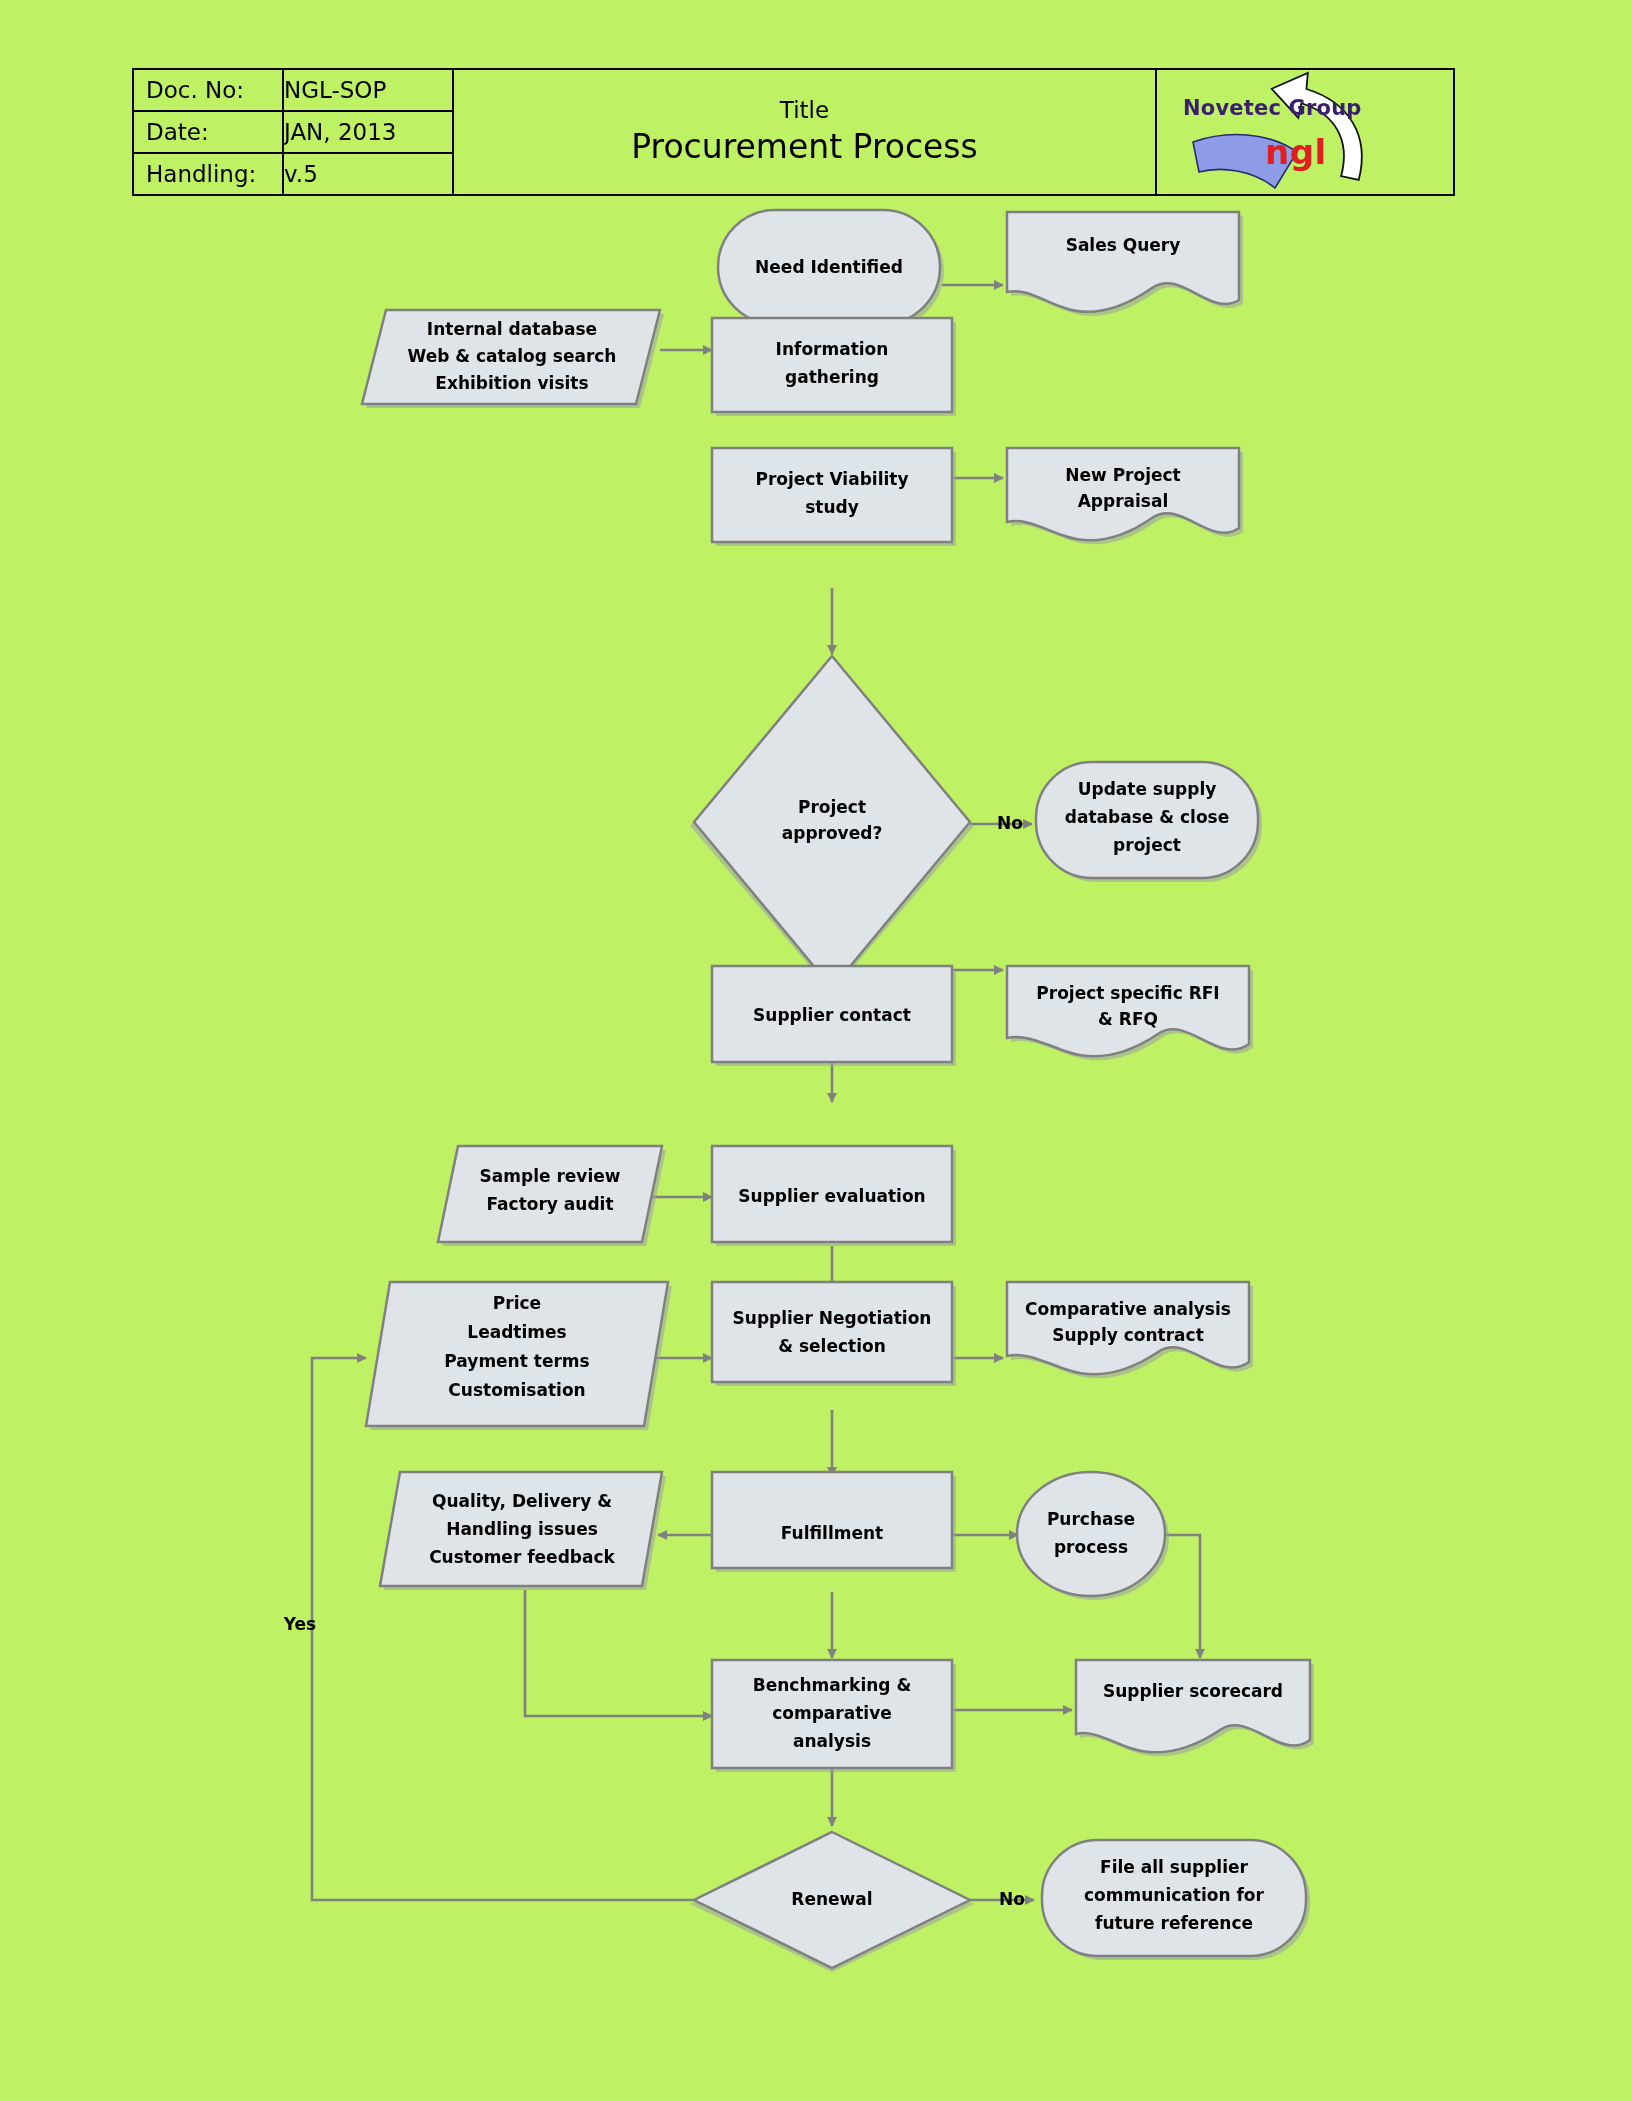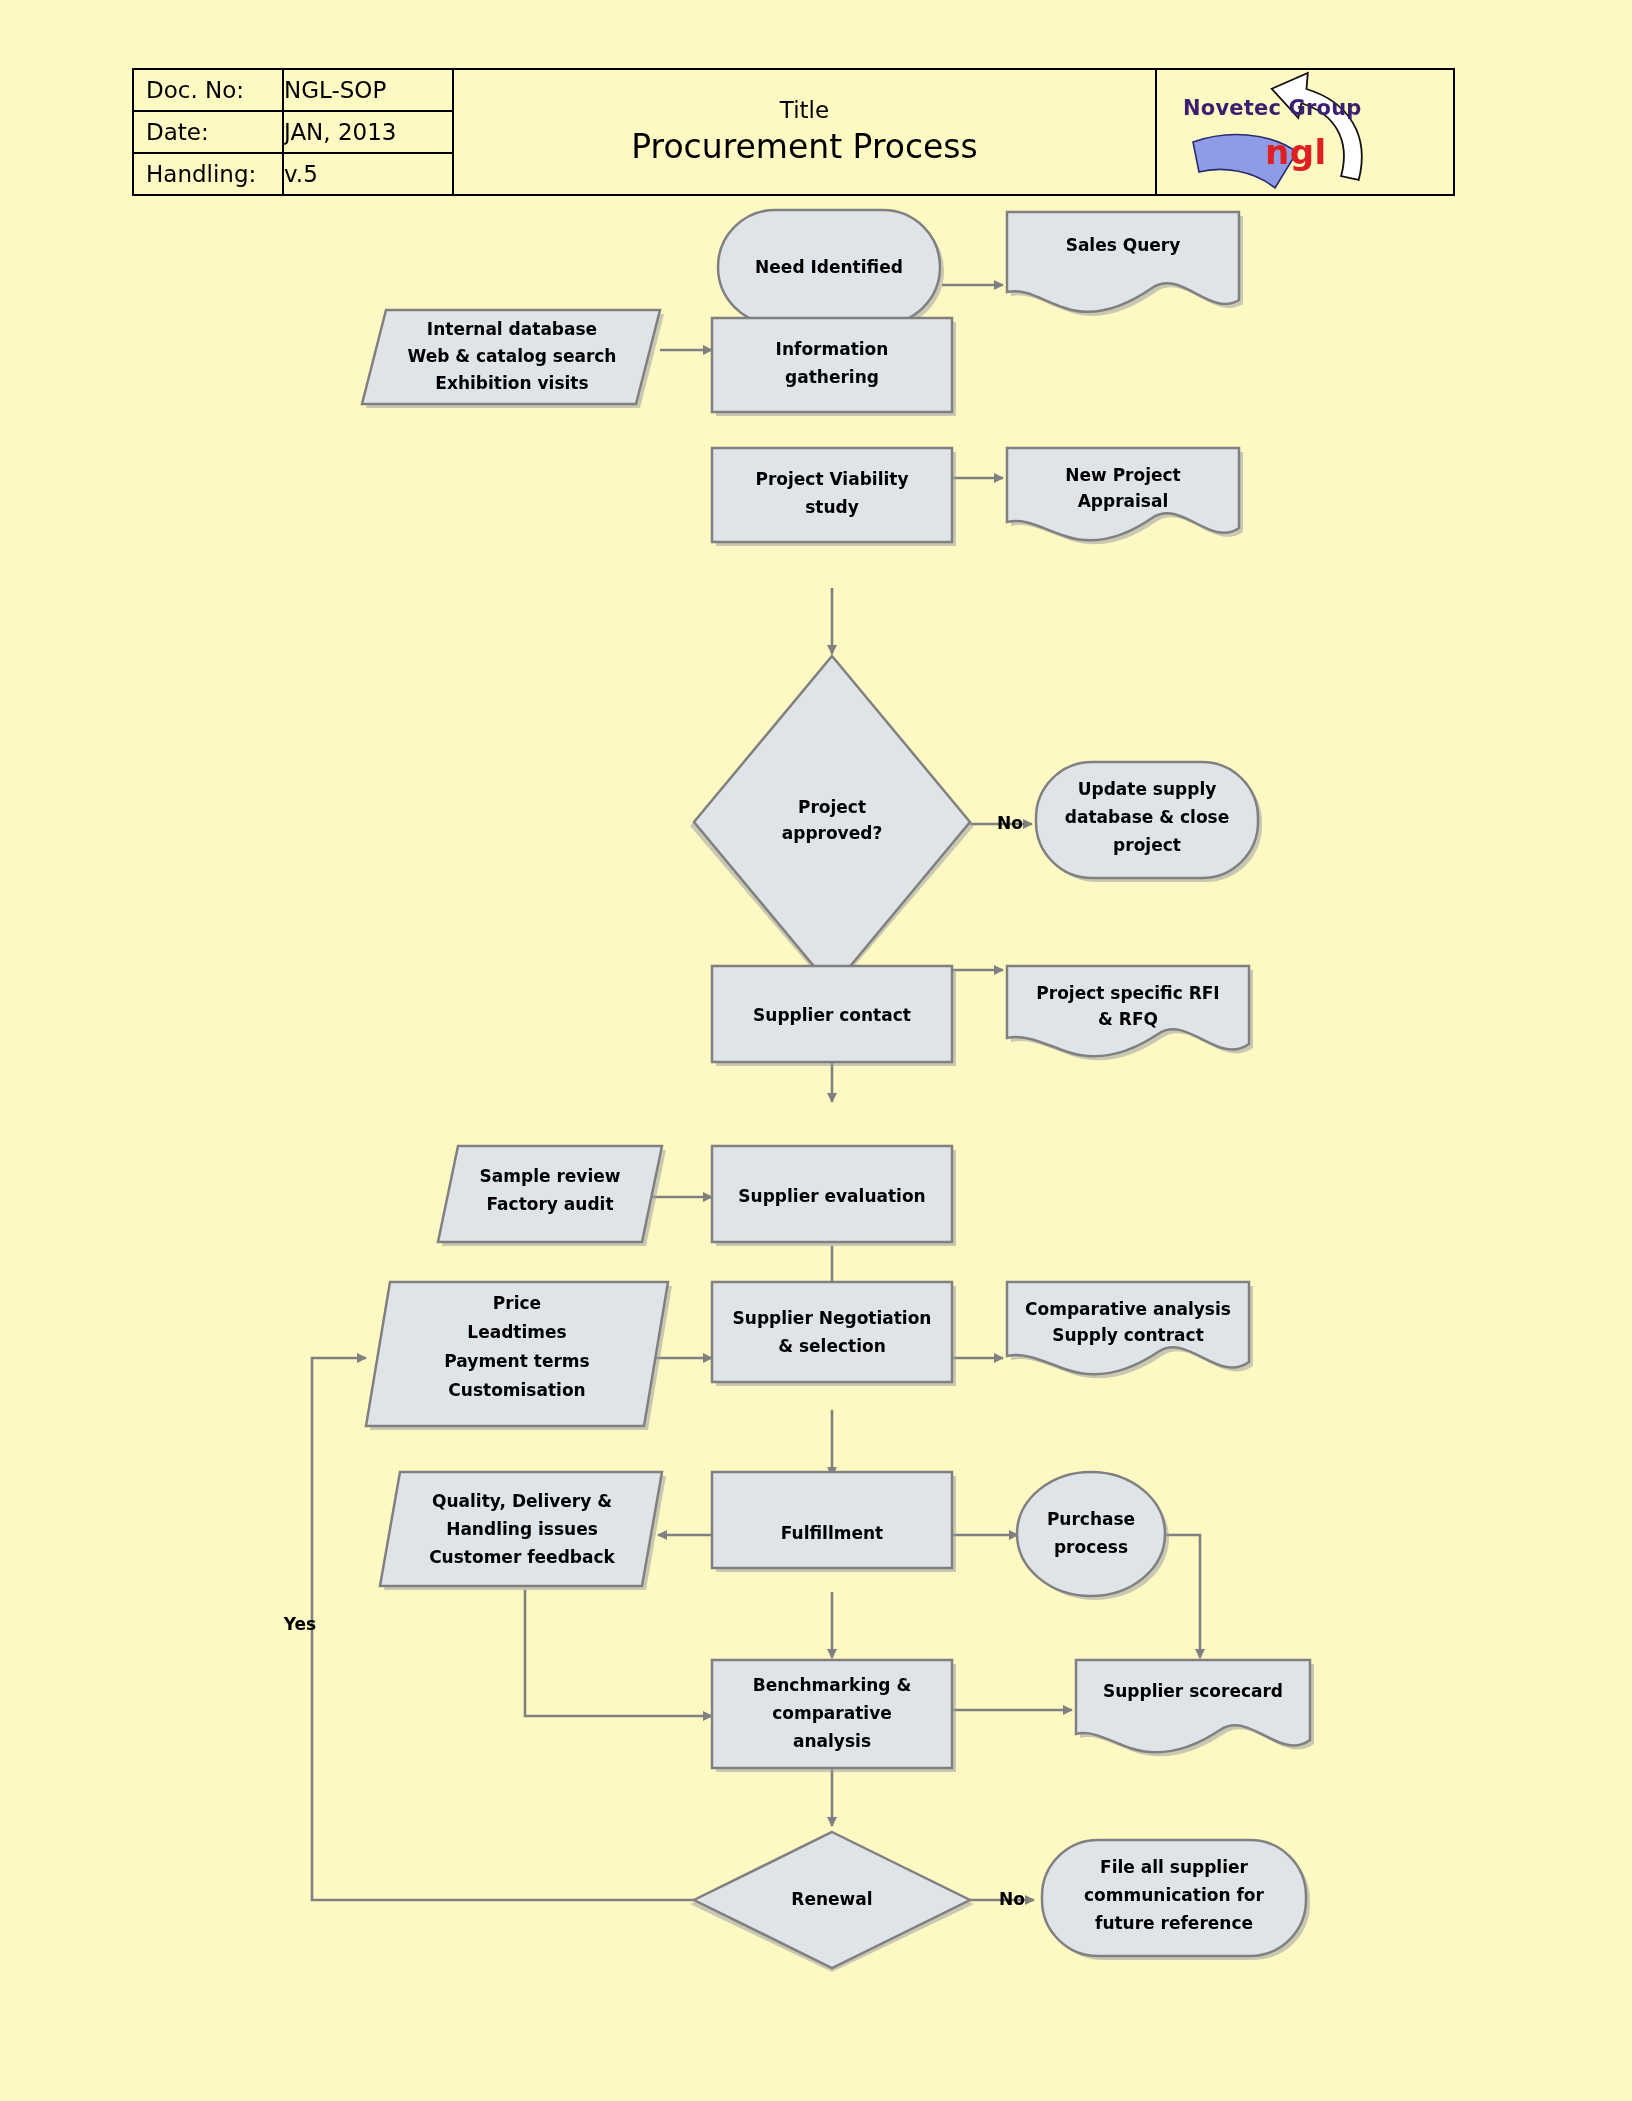--- a/index.html
+++ b/index.html
@@ -1,17 +1,17 @@
 <!DOCTYPE html>
 <html><head>
 <meta charset="utf-8">
 <style>
   html,body{margin:0;padding:0;background:#ffffff;}
   body{width:1632px;height:2101px;font-family:"DejaVu Sans",sans-serif;overflow:hidden;}
-  #page{position:relative;width:1632px;height:2101px;background:#fef9c3;}
+  #page{position:relative;width:1632px;height:2101px;background:#bef264;}
 
   
   .hdr{position:absolute;left:132px;top:68px;width:1323px;height:128px;
        border:2px solid #000;box-sizing:border-box;display:flex;}
   .hdr-meta{width:320px;display:flex;flex-direction:column;border-right:2px solid #000;box-sizing:border-box;}
   .meta-row{flex:1 1 0;display:flex;border-bottom:2px solid #000;box-sizing:border-box;}
   .meta-row:last-child{border-bottom:none;}
   .meta-k{width:150px;border-right:2px solid #000;box-sizing:border-box;
           display:flex;align-items:center;padding-left:12px;
           font-family:"DejaVu Sans",sans-serif;font-size:23px;color:#000;}

